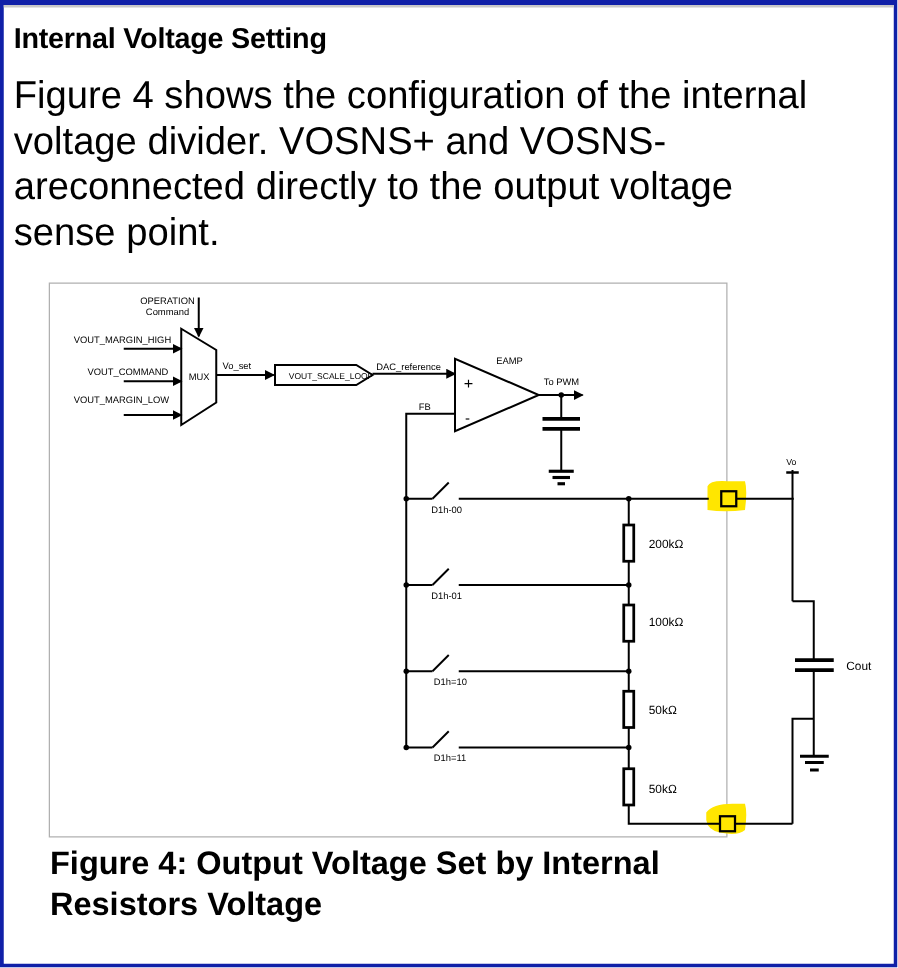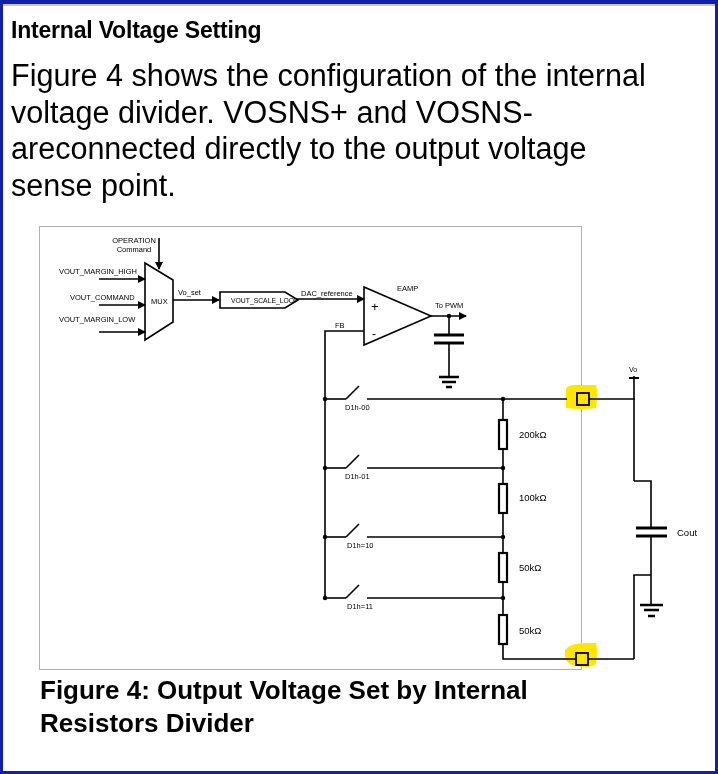--- a/index.html
+++ b/index.html
@@ -179,14 +179,14 @@
   <text x="519" y="501" font-size="9.5">100kΩ</text>
   <text x="519" y="571" font-size="9.5">50kΩ</text>
   <text x="519" y="634" font-size="9.5">50kΩ</text>
 
   <text x="629" y="372" font-size="7">Vo</text>
   <text x="677" y="536" font-size="9.5">Cout</text>
 </svg>
 
 <p class="caption">
   <span>Figure 4: Output Voltage Set by Internal</span>
-  <span>Resistors Divider</span>
+  <span>Resistors Voltage</span>
 </p>
 
 </body></html>

